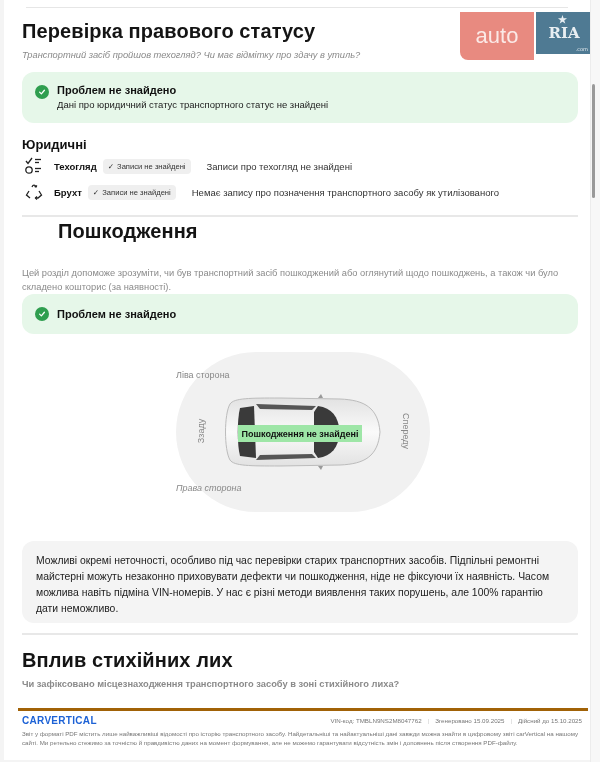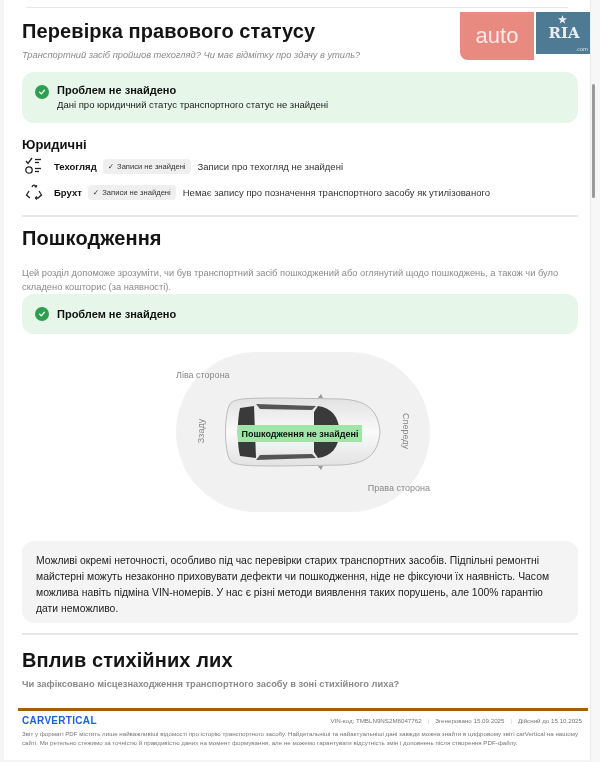--- a/index.html
+++ b/index.html
@@ -25,21 +25,21 @@
       display: flex; align-items: center; justify-content: center;
     }
     .gb-title { position: absolute; font-size: 11px; font-weight: bold; color: #111; }
     .gb-text { position: absolute; font-size: 9.5px; color: #222; }
     .section-label { position: absolute; left: 18px; font-size: 13px; font-weight: bold; color: #111; }
     .row { position: absolute; left: 18px; height: 20px; display: flex; align-items: center; }
     .row-icon { width: 24px; height: 22px; margin-right: 8px; display: flex; align-items: center; justify-content: center; }
     .row-name { font-size: 9.5px; font-weight: bold; margin-right: 6px; color: #111; }
     .chip {
       background: #efefef; border-radius: 4px; font-size: 7.6px; color: #333; padding: 3px 5px;
-      margin-right: 7px; white-space: nowrap;
+      margin-right: 16px; white-space: nowrap;
     }
     .chip .tick { margin-right: 3px; color: #333; }
     .row-desc { font-size: 9.5px; color: #333; }
     .rule { position: absolute; left: 18px; width: 556px; height: 2px; background: #e8e8e8; }
     .diagram {
       position: absolute; left: 172px; top: 352px; width: 254px; height: 160px;
       border-radius: 80px; background: #f1f1f1;
     }
     .dlabel { position: absolute; font-size: 9px; color: #888; }
     .car { position: absolute; left: 44px; top: 42px; width: 164px; height: 76px; }
@@ -119,35 +119,35 @@
         <path d="M14 15.5 L12.5 17 L14 18.5" stroke="#222" stroke-width="1.3" fill="none"></path>
       </svg>
     </div>
     <span class="row-name">Брухт</span>
     <span class="chip"><span class="tick">✓</span><span>Записи не знайдені</span></span>
     <span class="row-desc">Немає запису про позначення транспортного засобу як утилізованого</span>
   </div>
 
   <div class="rule" style="top:215px;"></div>
 
-  <div class="h1" style="top:227px;">Пошкодження</div>
+  <div class="h1" style="top:220px;margin-left:36px;">Пошкодження</div>
   <div class="sub" style="top:258px;width:556px;margin-top:8px;">Цей розділ допоможе зрозуміти, чи був транспортний засіб пошкоджений або оглянутий щодо пошкоджень, а також чи було складено кошторис (за наявності).</div>
 
   <div class="greenbox" style="top:294px;height:40px;">
     <div class="check-circle" style="left:13px;top:13px;">
       <svg width="8" height="8" viewBox="0 0 10 10">
           <path d="M2 5.2 L4.2 7.3 L8 2.8" stroke="#fff" stroke-width="1.6" fill="none" stroke-linecap="round" stroke-linejoin="round"></path>
         </svg>
     </div>
     <div class="gb-title" style="left:35px;top:14px;">Проблем не знайдено</div>
   </div>
 
   <div class="diagram">
     <div class="dlabel" style="left:0;right:0;top:18px;text-align:left;">Ліва сторона</div>
-    <div class="dlabel" style="left:0;right:0;top:131px;text-align:right;">Права сторона</div>
+    <div class="dlabel" style="left:0;right:0;top:131px;text-align:left;font-style:italic;">Права сторона</div>
     <div class="dlabel" style="left:5px;top:74px;transform:rotate(-90deg);transform-origin:center;width:40px;text-align:center;">Ззаду</div>
     <div class="dlabel" style="left:208px;top:74px;transform:rotate(90deg);transform-origin:center;width:44px;text-align:center;">Спереду</div>
 
     <svg class="car" viewBox="0 0 164 76">
       <defs>
         <linearGradient id="body" x1="0" y1="0" x2="0" y2="1">
           <stop offset="0" stop-color="#e2e2e2"></stop>
           <stop offset="0.5" stop-color="#fafafa"></stop>
           <stop offset="1" stop-color="#e2e2e2"></stop>
         </linearGradient>

